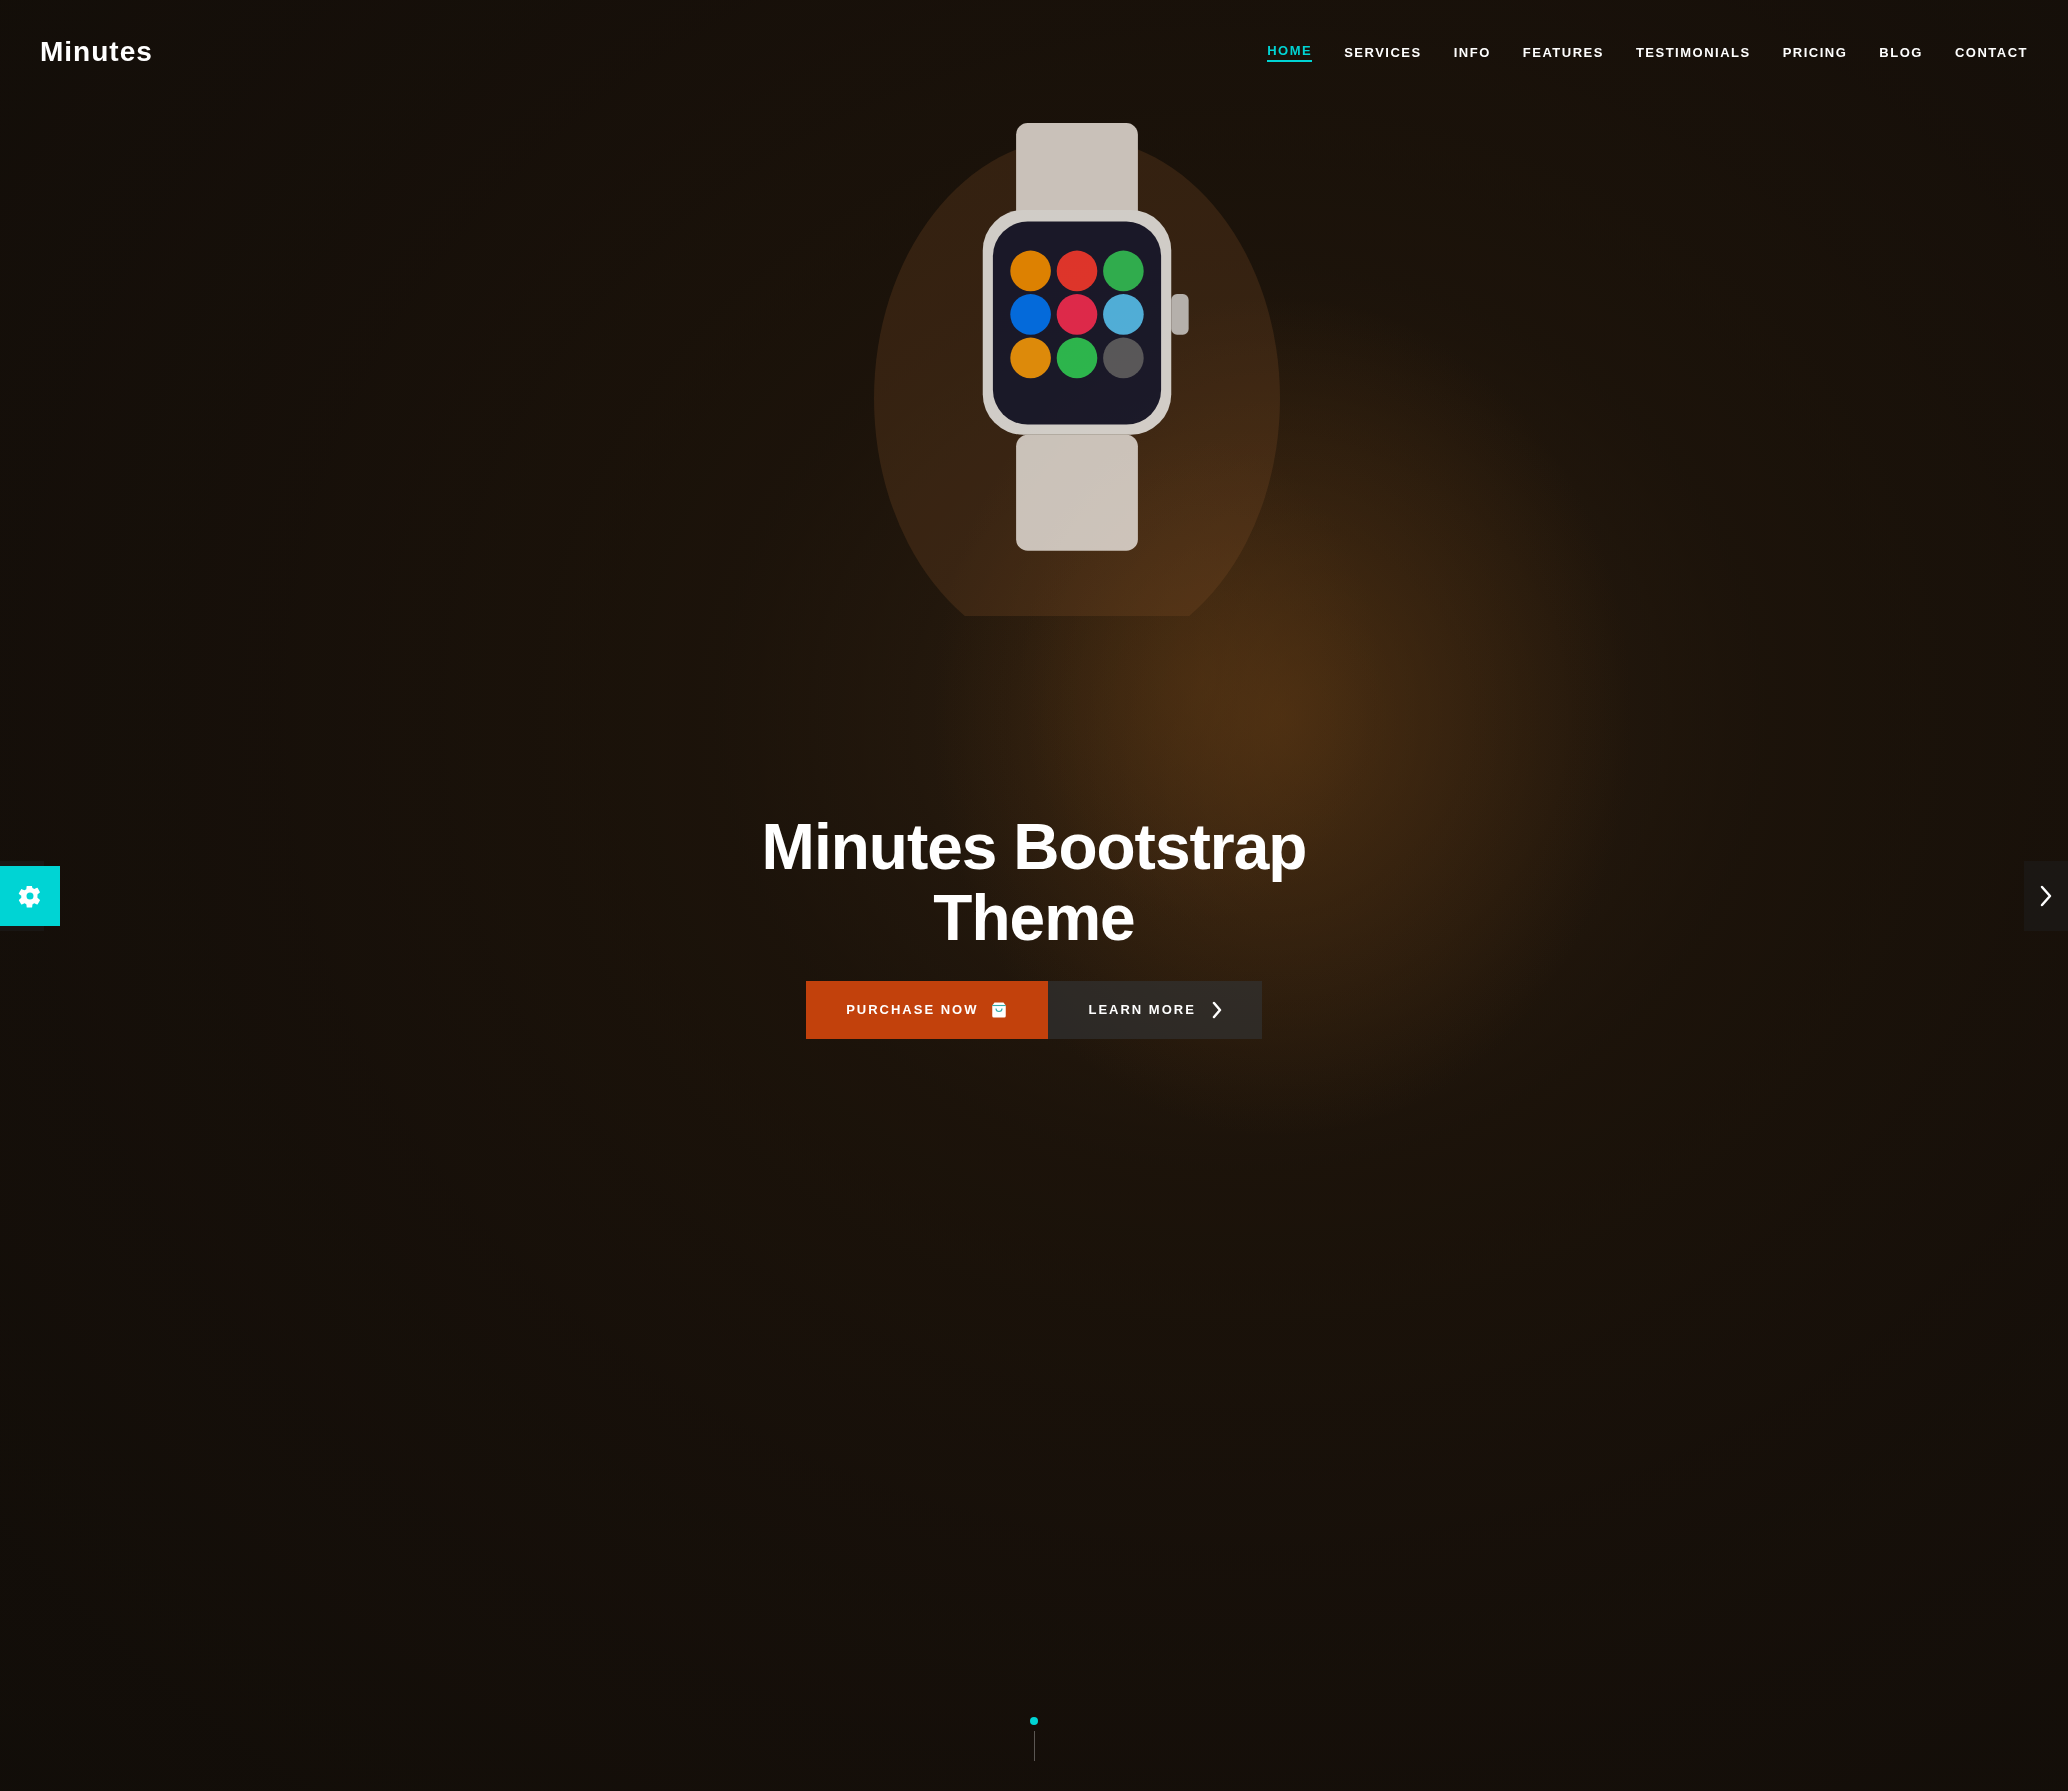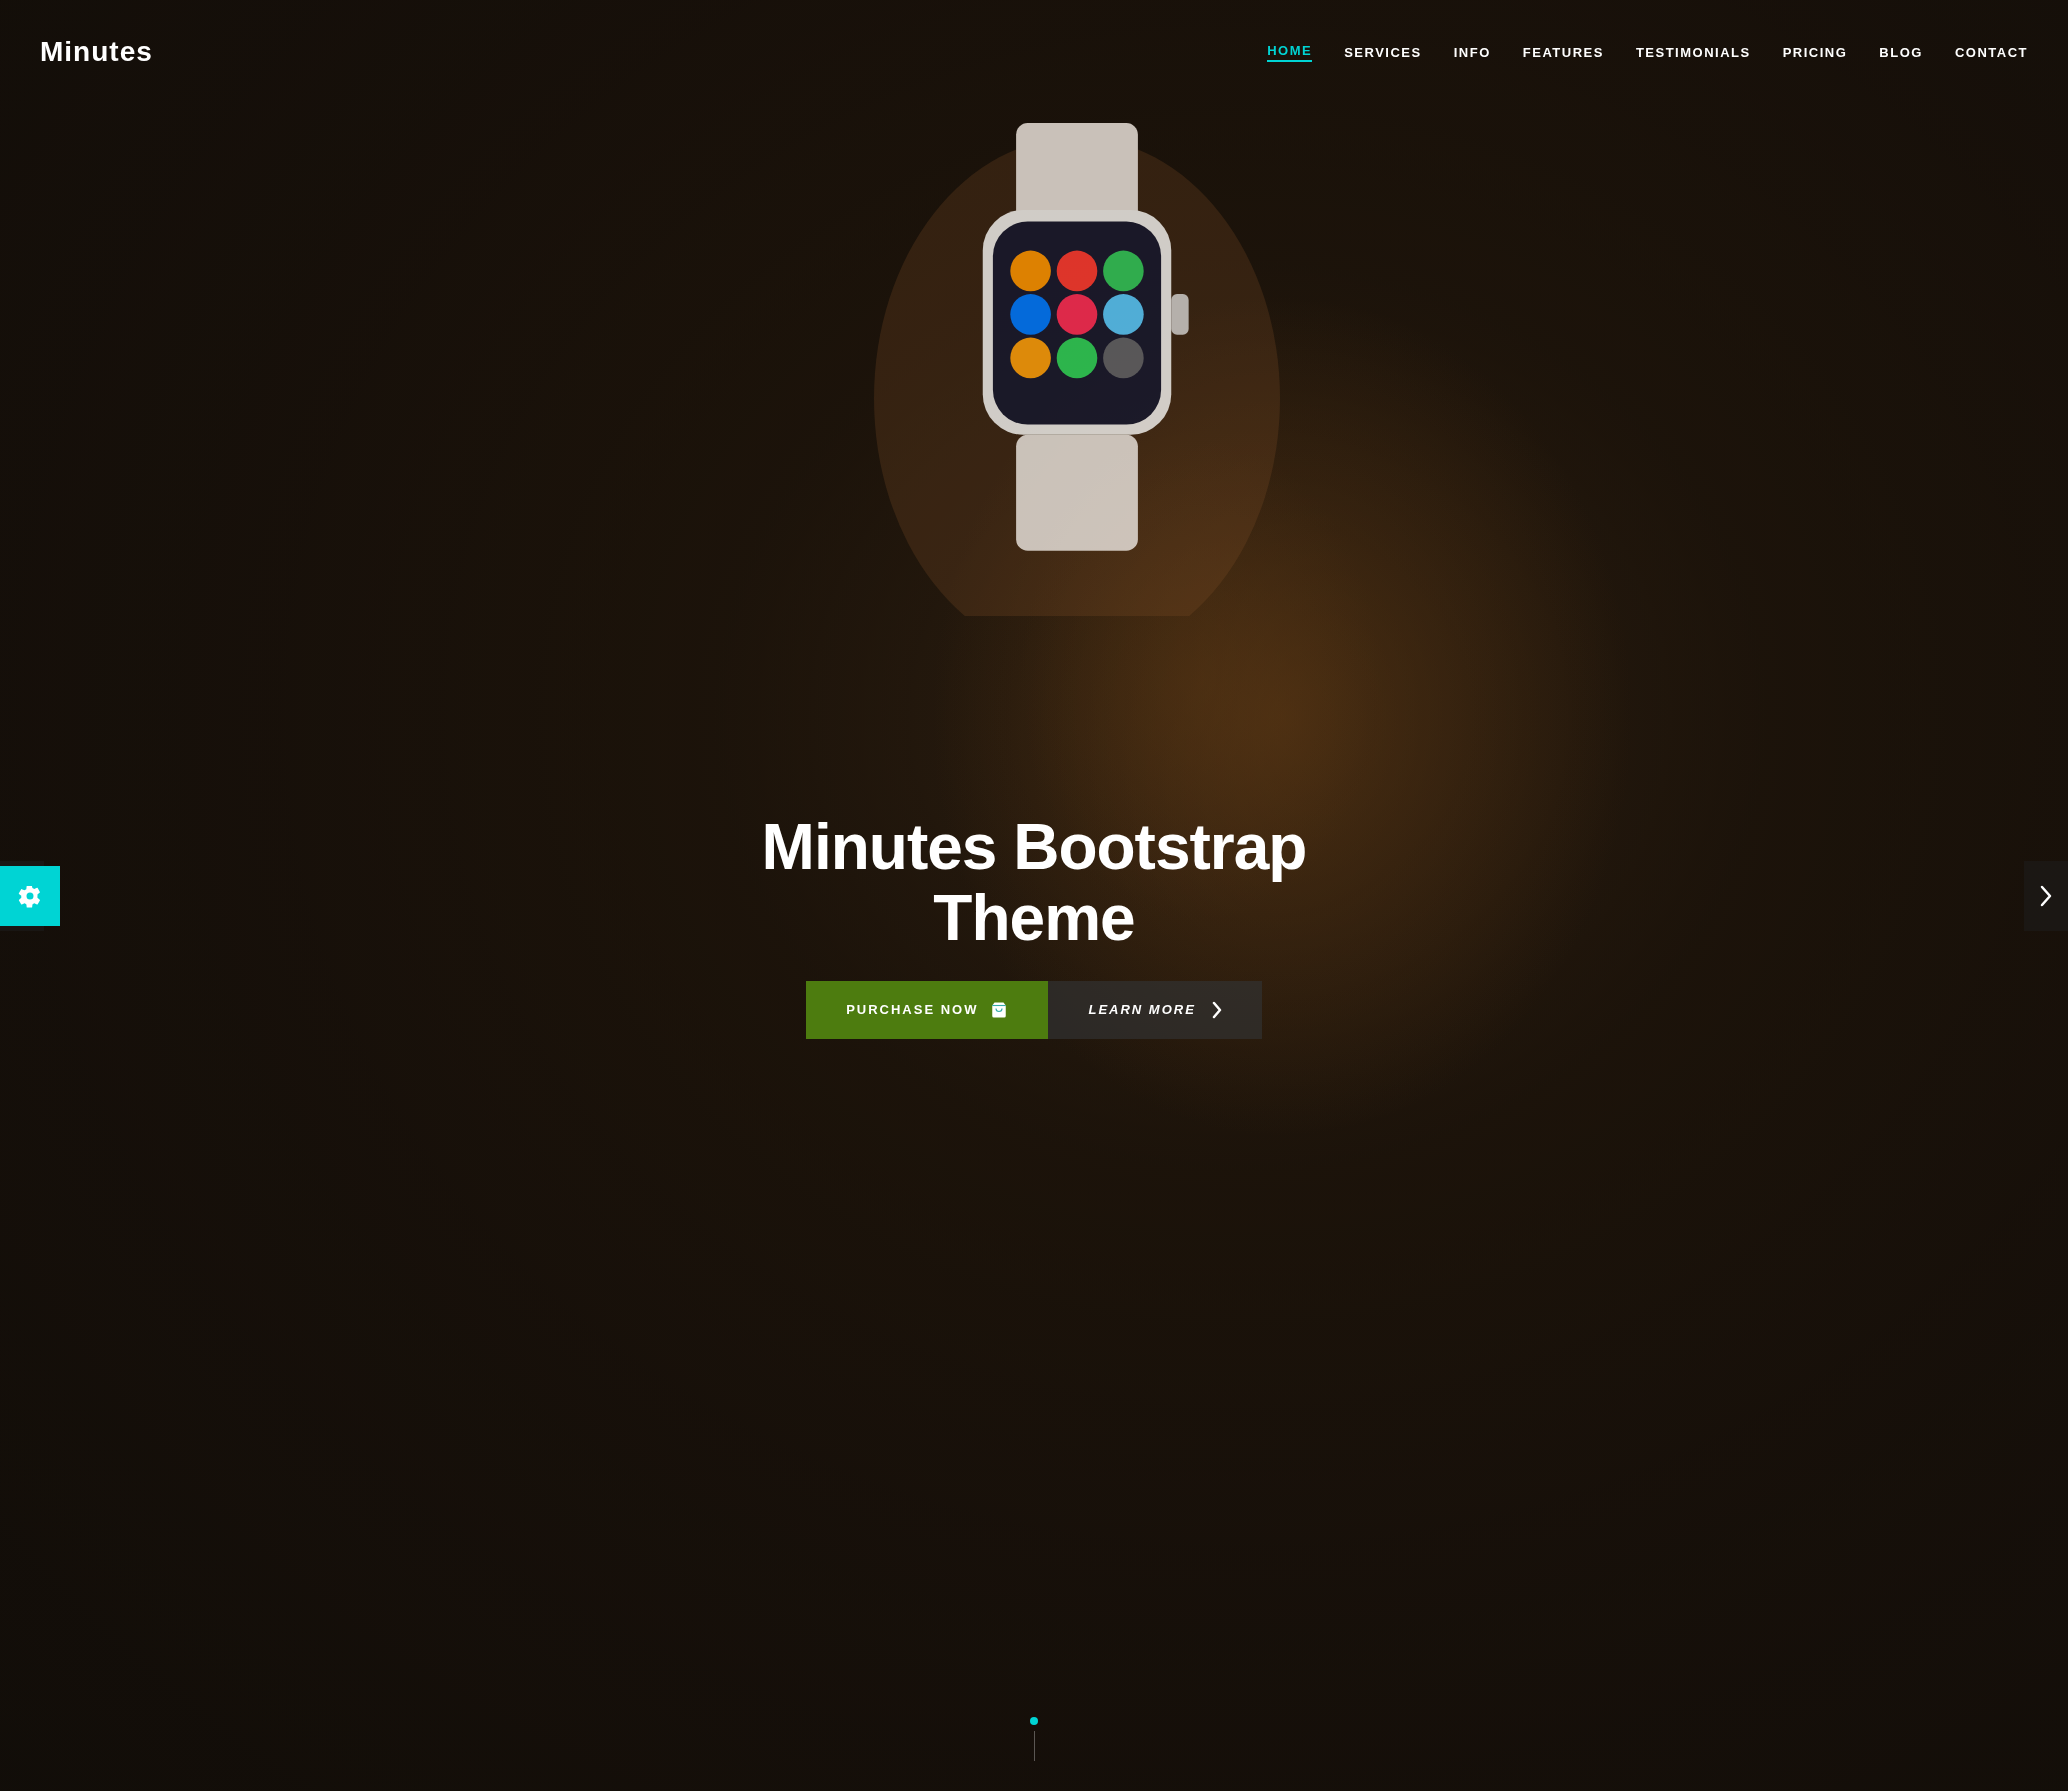--- a/index.html
+++ b/index.html
@@ -162,21 +162,21 @@
     }
 
     .hero-buttons {
       display: flex;
       gap: 0;
       justify-content: center;
       align-items: center;
     }
 
     .btn-primary {
-      background-color: #4d7c0f;
+      background-color: #c2410c;
       color: #ffffff;
       border: none;
       padding: 20px 40px;
       font-size: 13px;
       font-weight: 800;
       letter-spacing: 2px;
       text-transform: uppercase;
       cursor: pointer;
       display: flex;
       align-items: center;
@@ -191,21 +191,20 @@
       padding: 20px 40px;
       font-size: 13px;
       font-weight: 800;
       letter-spacing: 2px;
       text-transform: uppercase;
       cursor: pointer;
       display: flex;
       align-items: center;
       gap: 16px;
       text-decoration: none;
-      font-style: italic;
     }
 
     
     .settings-panel {
       position: fixed;
       left: 0;
       top: 50%;
       transform: translateY(-50%);
       z-index: 200;
     }

